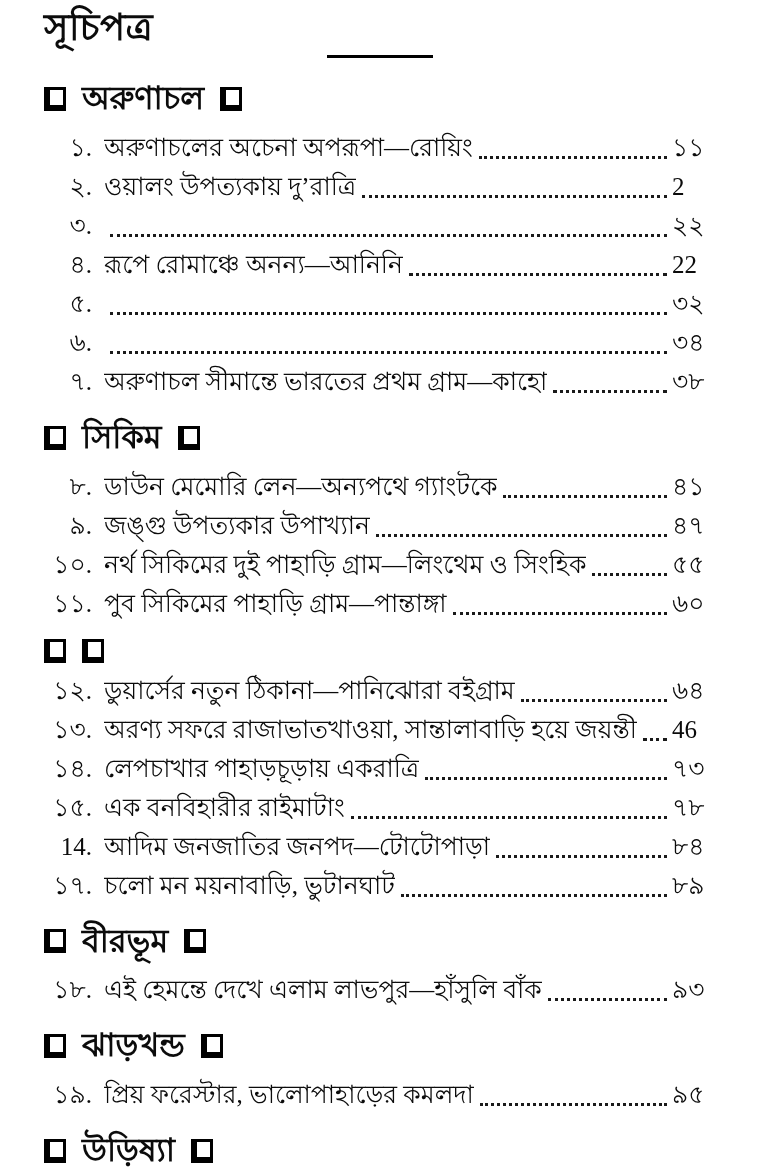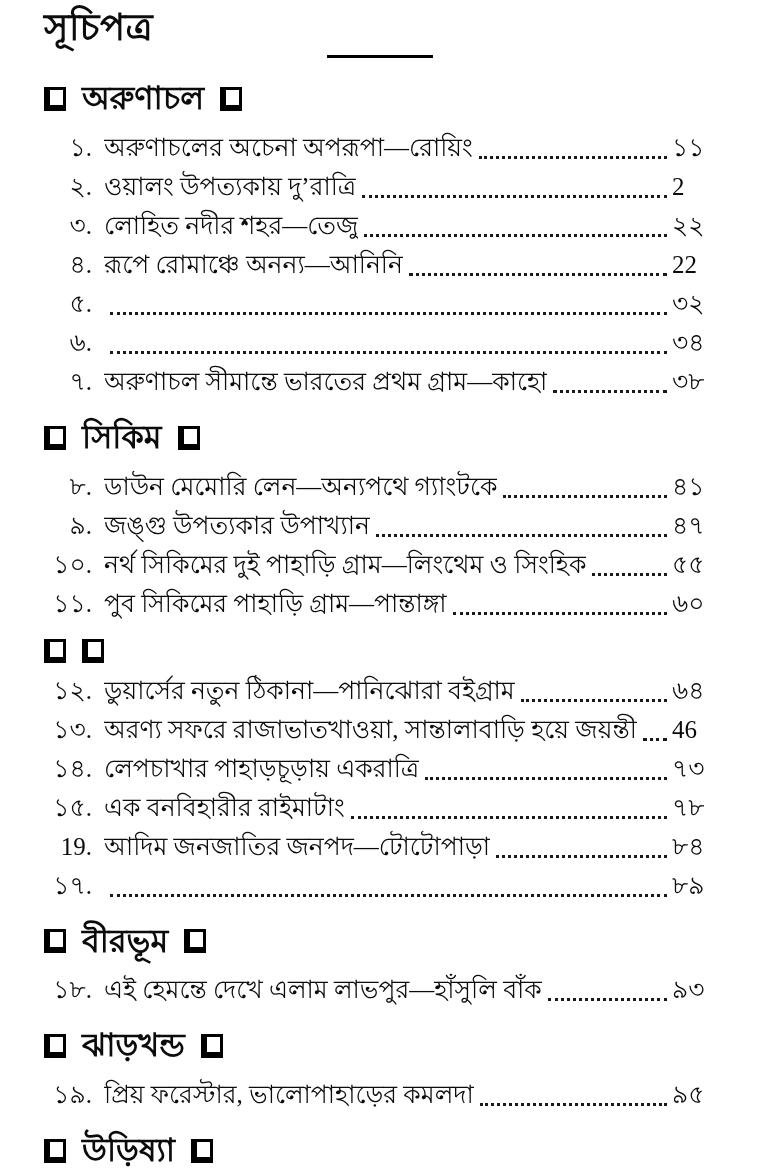--- a/index.html
+++ b/index.html
@@ -106,21 +106,20 @@
 
   <div class="entry">
     <span class="entry-num">২.</span>
     <span class="entry-title">ওয়ালং উপত্যকায় দু’রাত্রি</span>
     <span class="leader"></span>
     <span class="entry-page">2</span>
   </div>
 
   <div class="entry">
     <span class="entry-num">৩.</span>
-    <span class="entry-title">লোহিত নদীর শহর—তেজু</span>
     <span class="leader"></span>
     <span class="entry-page">২২</span>
   </div>
 
   <div class="entry">
     <span class="entry-num">৪.</span>
     <span class="entry-title">রূপে রোমাঞ্চে অনন্য—আনিনি</span>
     <span class="leader"></span>
     <span class="entry-page">22</span>
   </div>
@@ -211,28 +210,29 @@
   </div>
 
   <div class="entry">
     <span class="entry-num">১৫.</span>
     <span class="entry-title">এক বনবিহারীর রাইমাটাং</span>
     <span class="leader"></span>
     <span class="entry-page">৭৮</span>
   </div>
 
   <div class="entry">
-    <span class="entry-num">19.</span>
+    <span class="entry-num">14.</span>
     <span class="entry-title">আদিম জনজাতির জনপদ—টোটোপাড়া</span>
     <span class="leader"></span>
     <span class="entry-page">৮৪</span>
   </div>
 
   <div class="entry">
     <span class="entry-num">১৭.</span>
+    <span class="entry-title">চলো মন ময়নাবাড়ি, ভুটানঘাট</span>
     <span class="leader"></span>
     <span class="entry-page">৮৯</span>
   </div>
 </div>
   </div>
 
   <div class="section">
     <div class="section-header">
       <span class="sq"></span>
       <span class="section-name">বীরভূম</span>

